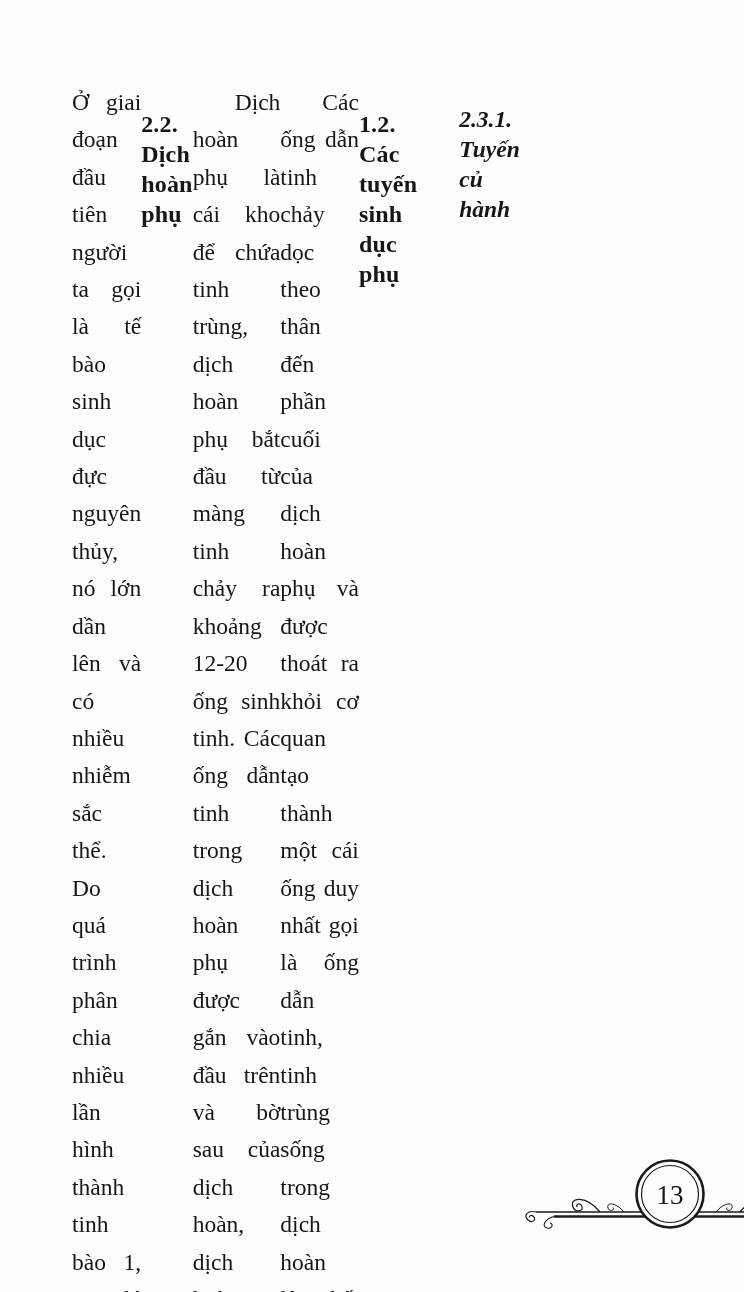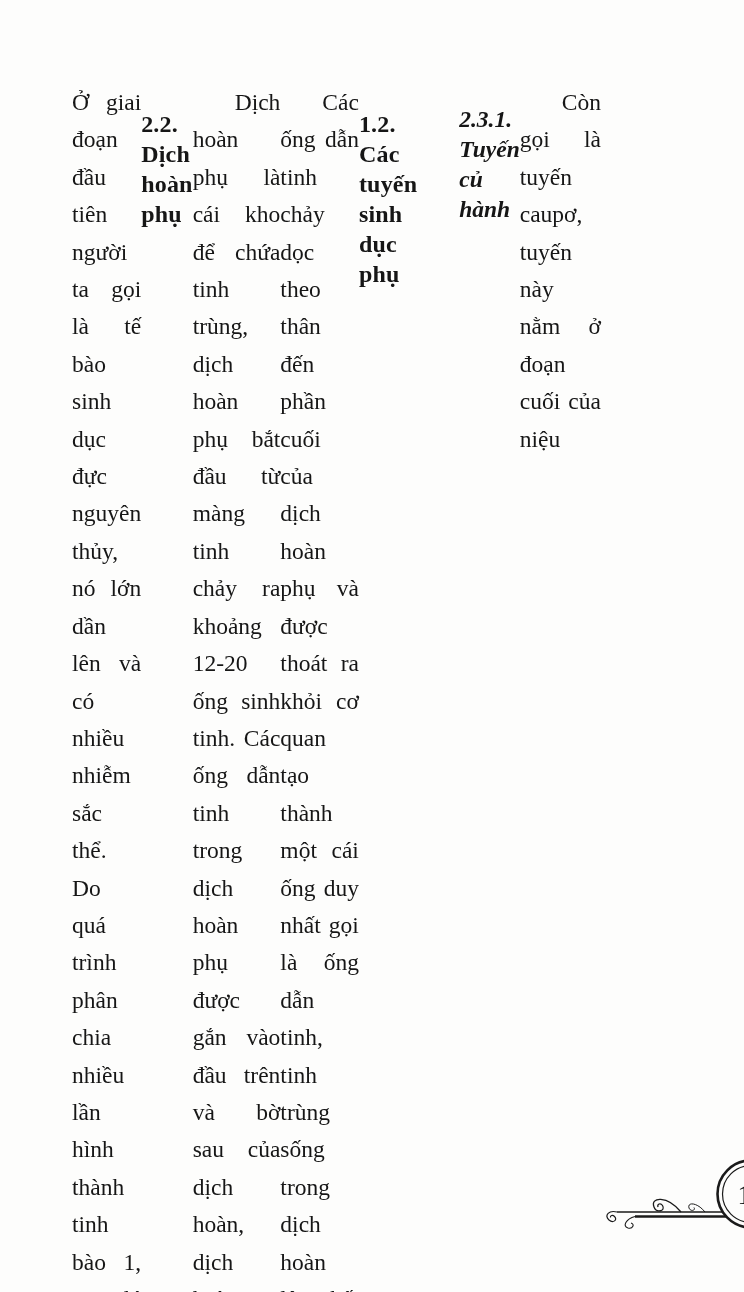--- a/index.html
+++ b/index.html
@@ -68,21 +68,20 @@
 
   <p class="para">Dịch hoàn phụ là cái kho để chứa tinh trùng, dịch hoàn phụ bắt đầu từ màng tinh chảy ra khoảng 12-20 ống sinh tinh. Các ống dẫn tinh trong dịch hoàn phụ được gắn vào đầu trên và bờ sau của dịch hoàn, dịch hoàn phụ là một nơm úp lên phần trên của dịch hoàn.</p>
 
 
   <p class="para">Các ống dẫn tinh chảy dọc theo thân đến phần cuối của dịch hoàn phụ và được thoát ra khỏi cơ quan tạo thành một cái ống duy nhất gọi là ống dẫn tinh, tinh trùng sống trong dịch hoàn lâu nhất từ 1-2 tháng. Ở dịch hoàn pH: 6,2-6,8, do đó ức chế quá trình hoạt động của tinh trùng. Nhiệt độ ở đây cũng thấp hơn làm cho tinh trùng ít hoạt động và sống lâu hơn. Ở các vách dịch hoàn phụ có nhiều mạch quản và lâm ba quản là nguồn cung cấp năng lượng cho tinh trùng hoạt động.</p>
 
   <h2 class="section-heading">1.2. Các tuyến sinh dục phụ</h2>
 
   <h3 class="subsection-heading">2.3.1. Tuyến củ hành</h3>
 
-  <p class="para">Còn gọi là tuyến caupơ, tuyến này nằm ở đoạn cuối của niệu</p>
 
   <div class="footer-ornament">
     <svg width="300" height="100" viewBox="0 0 300 100">
       <g id="flourish-left" stroke="#1a1a1a" fill="none">
         <line x1="16" y1="62" x2="122" y2="62" stroke-width="1.3"></line>
         <line x1="34" y1="66.5" x2="126" y2="66.5" stroke-width="2.4"></line>
         <path d="M16,62 C8,60 3,65 8,70 C12,73.5 17,70 13.5,66.5 C11.5,64.5 9,65.5 9.5,67.5" stroke-width="1.2"></path>
         <path d="M34,66.5 C25,69 21,76 27,78 C32,79.3 34,74 30,73" stroke-width="1.1"></path>
         <path d="M80,62 C66,45 49,47 53,57 C55.5,63.5 65,61 61.5,55.5 C59.5,52.5 56,54 57,57" stroke-width="1.3"></path>
         <path d="M121,62 C118,42 127,29 136,24 C129,37 132,50 141,57" stroke-width="1.5"></path>

